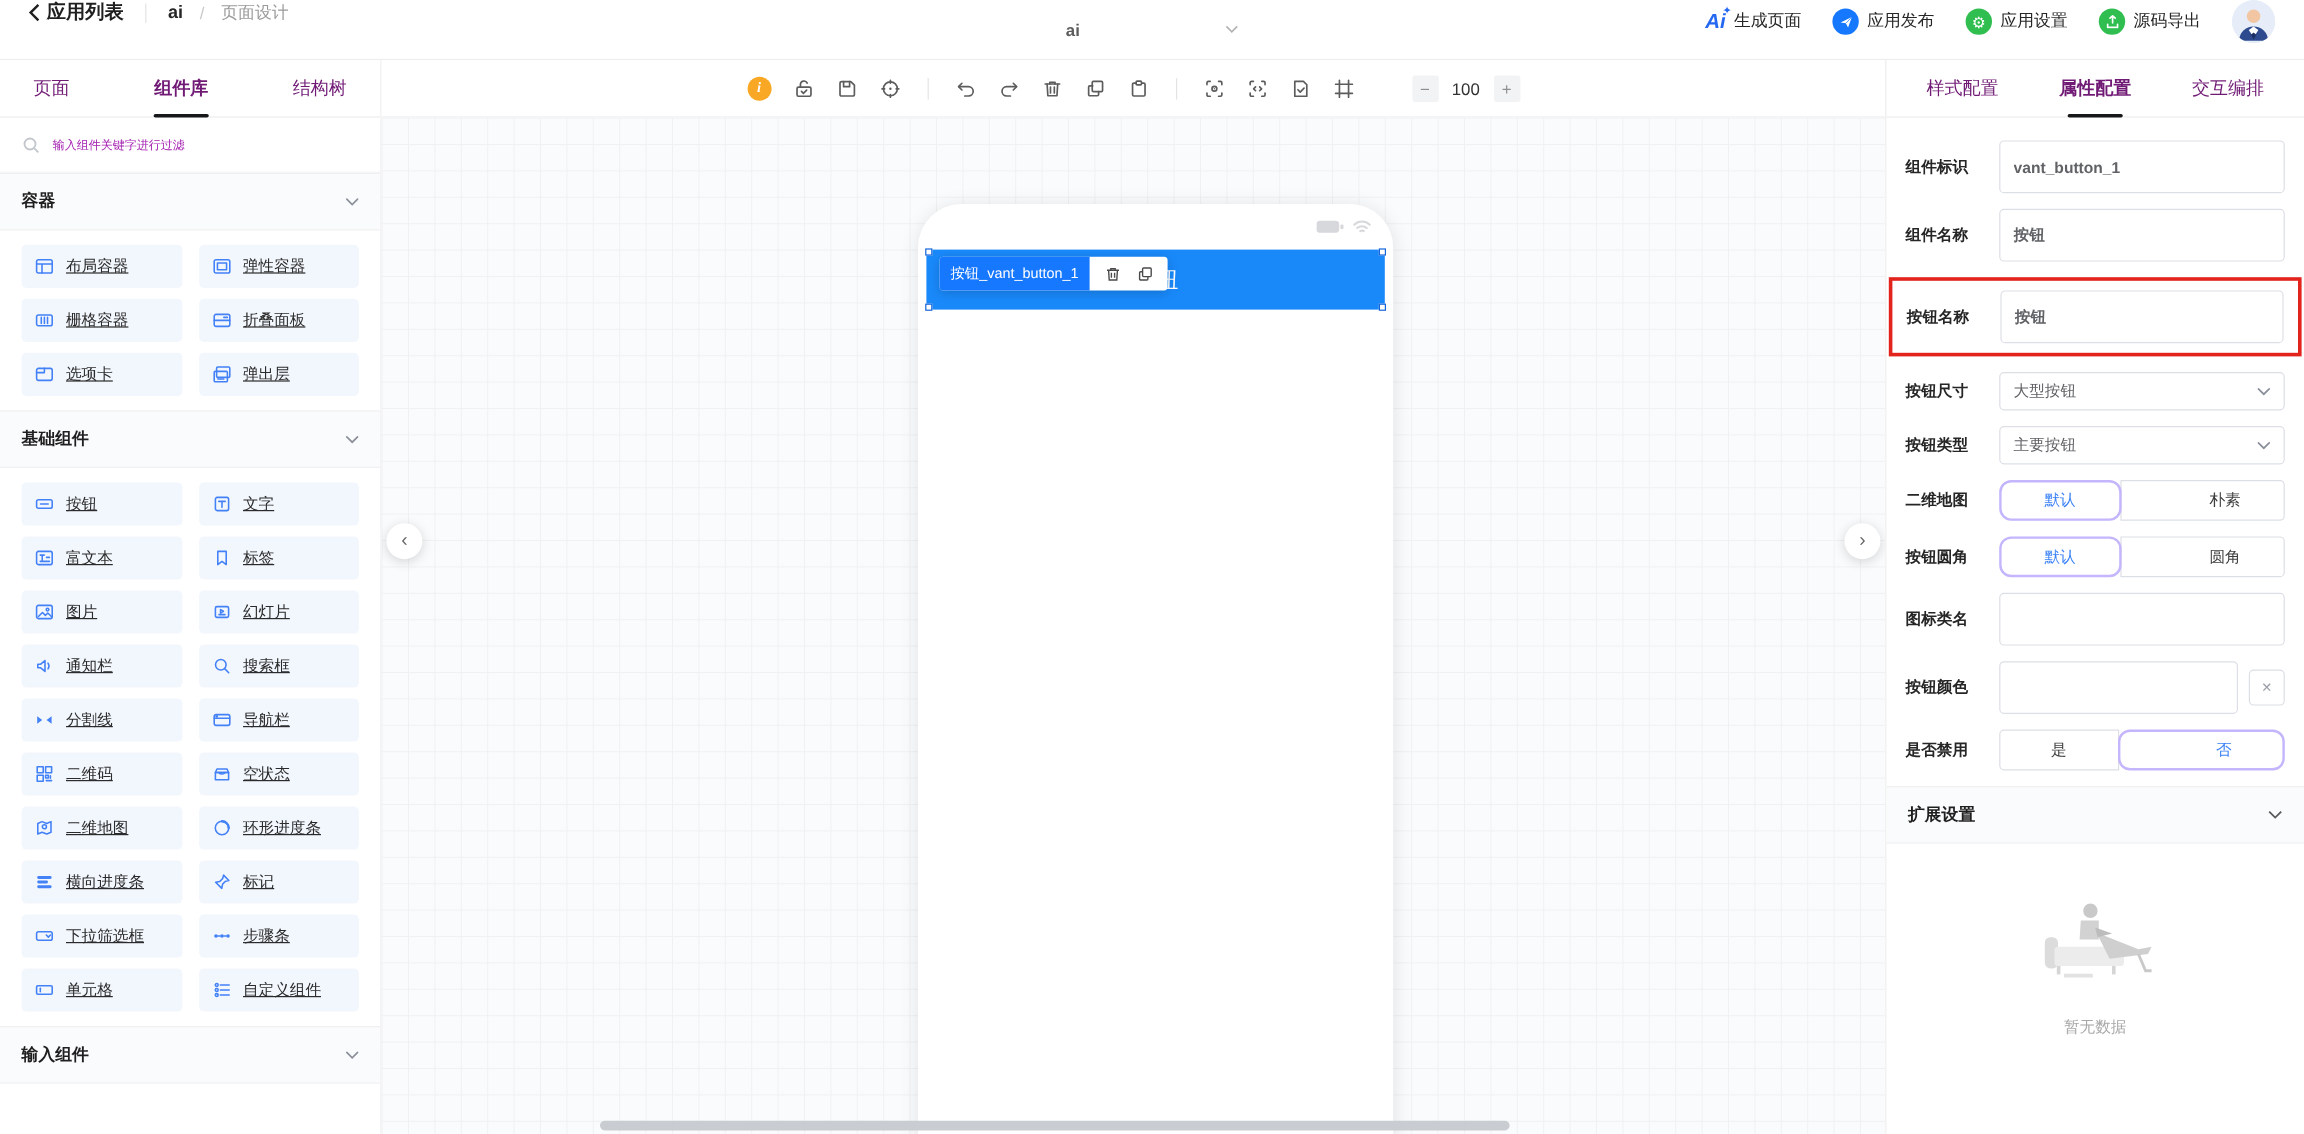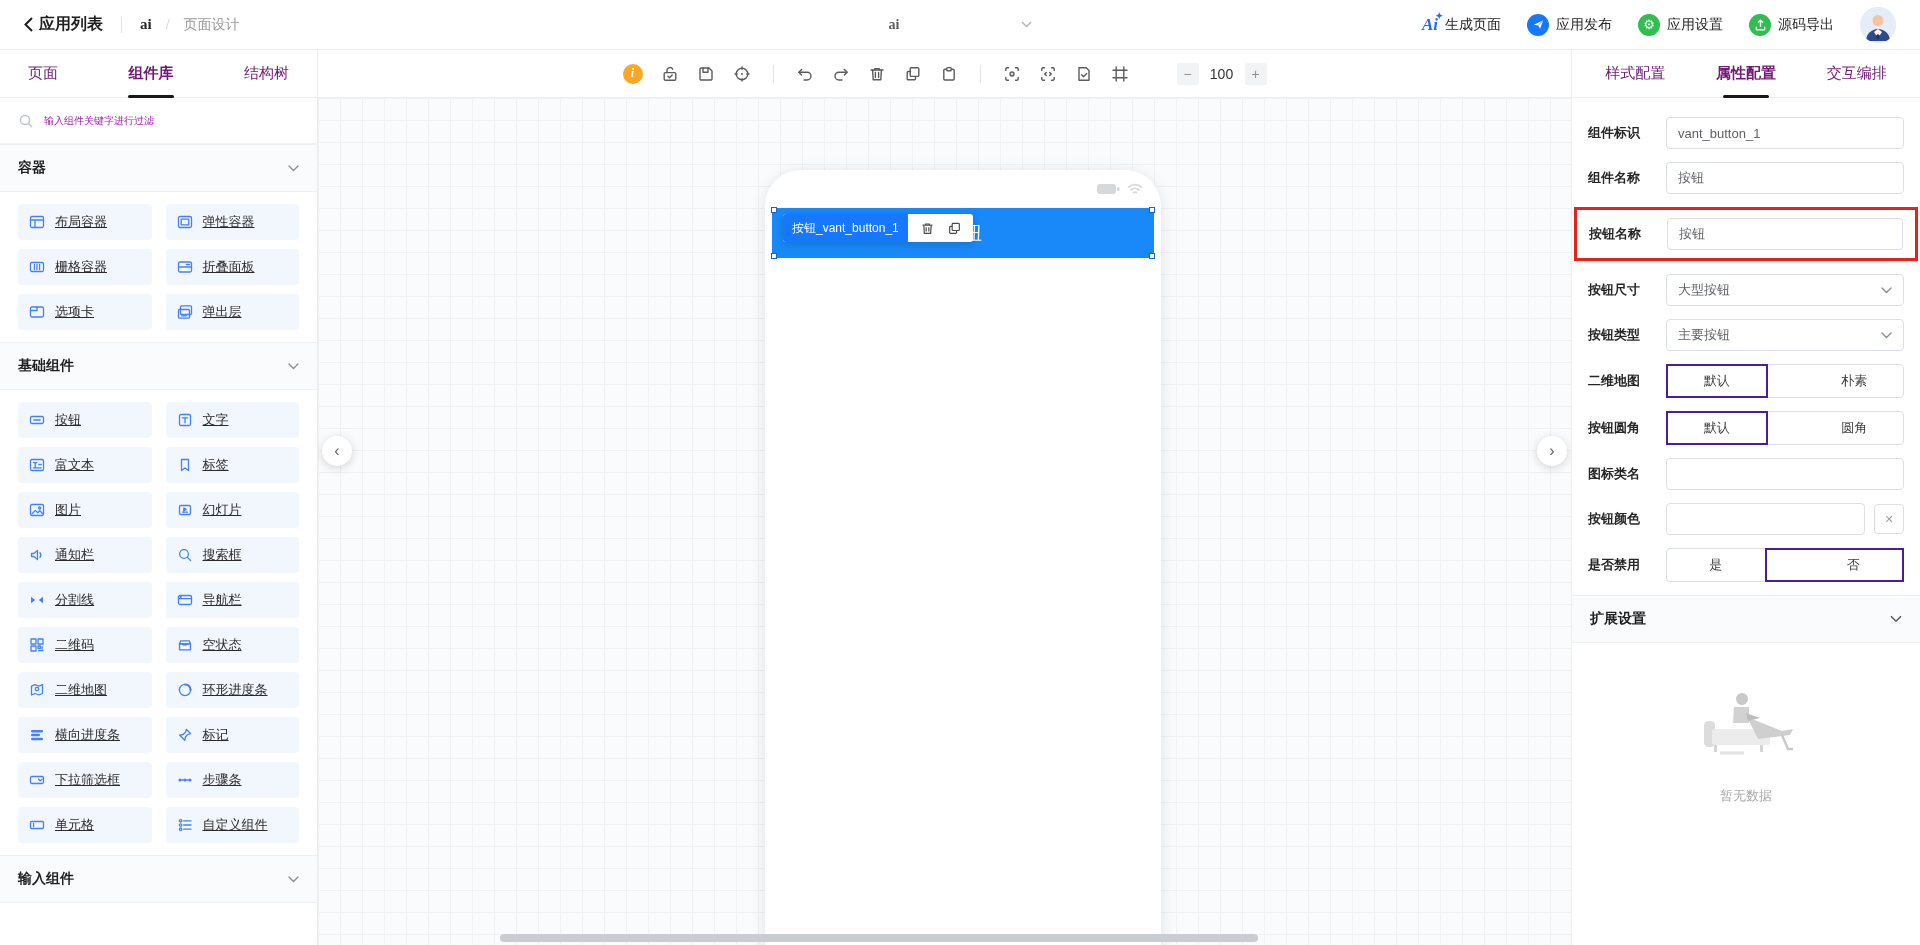--- a/index.html
+++ b/index.html
@@ -1,22 +1,22 @@
 <!DOCTYPE html>
 <html><head>
 <meta charset="utf-8">
 <style>
   * { margin:0; padding:0; box-sizing:border-box; }
   html,body { width:1920px; height:945px; overflow:hidden; background:#fff;
     font-family:"Liberation Sans","DejaVu Sans",sans-serif; }
   svg { display:block; }
 
   
-  .app-header { height:50px; border-bottom:1px solid #ededed; display:flex; align-items:center;
-    padding:0 24px; position:relative; background:#fff;font-family:Liberation Serif, serif; }
+  .app-header { height:50px; border-bottom:1px solid #ededed; display:flex; align-items:flex-start;
+    padding:0 24px; position:relative; background:#fff; }
   .hdr-left { display:flex; align-items:center; gap:10px; }
   .back-group { display:flex; align-items:center; gap:6px; cursor:pointer; }
   .back-title { font-size:16px; font-weight:bold; color:#1f1f1f; }
   .hdr-divider { width:1px; height:16px; background:#e3e3e3; margin:0 8px; }
   .bc-app { font-size:15px; font-weight:bold; color:#262626; }
   .bc-sep { color:#c9c9c9; font-size:14px; margin:0 4px; }
   .bc-page { font-size:14px; color:#9a9a9a; }
   .page-select { position:absolute; left:756px; top:0; width:276px; height:50px; display:flex;
     align-items:center; justify-content:center; cursor:pointer; }
   .page-select .val { font-size:14px; color:#5c5c5c; font-weight:bold; }
@@ -90,30 +90,30 @@
   .h-scrollbar { position:absolute; bottom:3px; left:182px; width:758px; height:8px; background:#c9cdd2;
     border-radius:4px; cursor:grab; }
 
   
   .right-panel { width:349px; border-left:1px solid #ededed; display:flex; flex-direction:column;
     overflow:hidden; background:#fff; }
   .fields { padding-top:6px; }
   .field-row { display:flex; align-items:center; margin:13px 16px; gap:12px; }
   .field-row.hl { border:3px solid #e2241d; margin:10px 2px; padding:8px 12px; }
   .f-label { width:66px; font-size:13px; font-weight:bold; color:#262626; flex-shrink:0; }
-  .f-input { flex:1; min-width:0; height:32px; border:1px solid #dcdfe6; border-radius:4px; padding:12px 11px;
-    font-size:13px; color:#606266; background:#fff; outline:none; font-family:inherit; }
+  .f-input { flex:1; min-width:0; height:44px; border:1px solid #dcdfe6; border-radius:4px; padding:12px 11px;
+    font-size:13px; color:#606266; background:#fff; outline:none; font-family:inherit;font-weight:bold; }
   .f-select { flex:1; height:32px; border:1px solid #dcdfe6; border-radius:4px; padding:0 11px;
     font-size:13px; color:#606266; display:flex; align-items:center; justify-content:space-between; cursor:pointer; }
   .f-seg { flex:1; display:flex; height:34px; }
   .seg { flex:1; border:1px solid #dcdfe6; background:#fff; display:flex; align-items:center;
     justify-content:center; font-size:13px; color:#3d3d3d; cursor:pointer; }
   .seg + .seg { margin-left:-1px; }
   .seg:first-child { border-radius:4px 0 0 4px; } .seg:last-child { border-radius:0 4px 4px 0;padding-left:38px; }
-  .seg.active { border:2px solid #4c1d95; color:#404040; border-radius:0; z-index:1; }
+  .seg.active { border:2px solid #c4b5fd; color:#3b82f6; border-radius:10px; z-index:1; }
   .f-clear-wrap { flex:1; display:flex; align-items:center; gap:9px; min-width:0; }
   .clear-btn { width:30px; height:30px; border:1px solid #dcdfe6; border-radius:4px; color:#9a9ea6;
     display:flex; align-items:center; justify-content:center; font-size:11px; cursor:pointer; flex-shrink:0; }
   .empty-box { display:flex; flex-direction:column; align-items:center; margin-top:44px; gap:22px; }
   .empty-text { font-size:13px; color:#a8a8a8; }
 </style>
 </head>
 <body>
 
 <header class="app-header">

